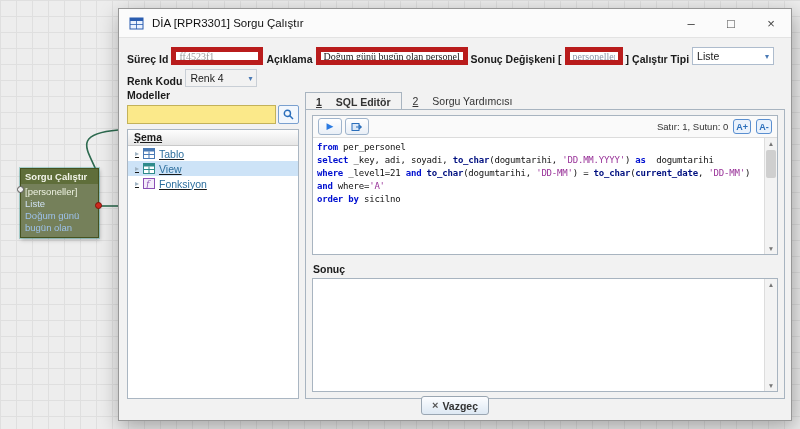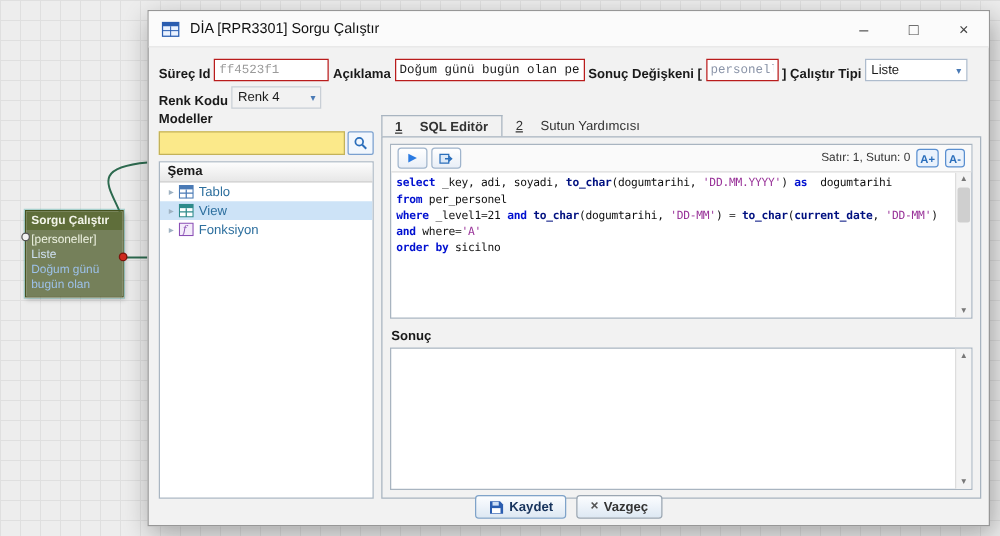--- a/index.html
+++ b/index.html
@@ -34,33 +34,33 @@
     font-size:11px; color:#1a1a1a;
   }
   .titlebar { height:29px; background:#fbfbfb; border-bottom:1px solid #e3e3e3; display:flex; align-items:center; padding-left:10px; }
   .titlebar .title { flex:1; margin-left:8px; font-size:11.5px; color:#111; }
   .winbtn { width:40px; height:28px; display:flex; align-items:center; justify-content:center; font-size:13px; color:#444; cursor:default; }
   
   .frm-row { position:absolute; left:8px; right:6px; display:flex; align-items:flex-end; gap:3px; height:19px; }
   .row1 { top:37px; }
   .row2 { top:59px; }
   .lbl { font-weight:bold; font-size:10.5px; white-space:nowrap; }
-  .txt { height:18px; border:1px solid #b91c1c; background:#fff; font-family:Liberation Mono, monospace; font-size:10px; padding:0 3px; color:#1a1a1a; }
+  .txt { height:18px; border:5px solid #b91c1c; background:#fff; font-family:Liberation Serif, serif; font-size:10px; padding:0 3px; color:#1a1a1a; }
   .txt.dim { color:#9a9a9a; }
   .txt.blueish { color:#8a94a8; }
   .combo { height:18px; border:1px solid #aebccd; background:#fff; display:flex; align-items:center; padding:0 2px 0 4px; font-size:10.5px; cursor:default; }
   .combo .caret { margin-left:auto; color:#4a7ab5; font-size:8px; padding:0 2px; }
   .combo.flat { background:transparent; border-color:#c9cfd6; }
   
   .left-panel { position:absolute; left:8px; top:80px; width:172px; height:310px; display:flex; flex-direction:column; }
   .models-title { font-weight:bold; font-size:10.5px; height:13px; margin-bottom:3px; }
   .search-row { display:flex; gap:2px; height:19px; margin-bottom:5px; }
   .search-input { flex:1; height:19px; border:1px solid #c3b25a; background:#fbe98a; font-size:10px; padding:0 4px; }
   .search-btn { width:21px; height:19px; border:1px solid #7aa0cf; background:#f2f7fd; border-radius:2px; display:flex; align-items:center; justify-content:center; cursor:pointer; }
-  .tree-box { flex:1; border:1px solid #aab6c2; background:#fff; overflow:hidden; }
+  .tree-box { flex:1; border:1px solid #aab6c2; background:#fff; overflow:hidden;text-decoration:underline; }
   .tree-header { height:16px; background:linear-gradient(#fdfdfd,#e7e7e7); border-bottom:1px solid #c9c9c9; font-weight:bold; font-size:10.5px; padding:1px 6px; }
   .tree-row { display:flex; align-items:center; height:15px; padding-left:4px; font-size:10.5px; color:#2d6f9e; cursor:default; }
   .tree-row.sel { background:#cde3f7; }
   .tree-row .tw { width:10px; color:#9fb2c2; font-size:8px; text-align:center; }
   .tree-row .ticon { width:13px; height:11px; margin:0 3px 0 1px; display:inline-flex; align-items:center; }
   
   .right-panel { position:absolute; left:186px; top:80px; right:6px; height:310px; }
   .tabs-row { display:flex; height:20px; align-items:flex-end; }
   .tab { padding:3px 10px 2px 10px; font-size:10.5px; color:#333; border:1px solid transparent; border-bottom:none; cursor:pointer; }
   .tab.active { background:#f2f2f2; border-color:#a8b4c0; position:relative; top:1px; font-weight:bold; }
@@ -206,21 +206,21 @@
               </span>
               <span>Fonksiyon</span>
             </div>
           </div>
       </div>
     </div>
 
     <div class="right-panel">
       <div class="tabs-row">
           <span class="tab active"><u>1</u><span class="tl">SQL Editör</span></span>
-          <span class="tab"><u>2</u><span class="tl">Sutun Yardımcısı</span></span>
+          <span class="tab"><u>2</u><span class="tl">Sorgu Yardımcısı</span></span>
         </div>
 
       <div class="tab-page">
 
         <div class="editor-box">
           <div class="ed-toolbar">
             <span class="tbtn">
                 <span class="play-glyph">▶</span>
               </span>
             <span class="tbtn">
@@ -230,22 +230,22 @@
                   <path d="M5 6 h5 M8 4 l2.2 2 -2.2 2" fill="none" stroke="#2a6ebb" stroke-width="1.2"></path>
                 </svg>
               </span>
             </span>
             <span class="ed-status">Satır: 1, Sutun: 0</span>
             <span class="font-btn">A+</span>
             <span class="font-btn">A-</span>
           </div>
           <div class="code-wrap">
             <div class="code-area">
+                <div class="code-line"><span class="tok-k">from</span><span class="tok-p"> per_personel</span></div>
                 <div class="code-line"><span class="tok-k">select</span><span class="tok-p"> _key, adi, soyadi, </span><span class="tok-f">to_char</span><span class="tok-p">(dogumtarihi, </span><span class="tok-s">'DD.MM.YYYY'</span><span class="tok-p">) </span><span class="tok-k">as</span><span class="tok-p">  dogumtarihi</span></div>
-                <div class="code-line"><span class="tok-k">from</span><span class="tok-p"> per_personel</span></div>
                 <div class="code-line"><span class="tok-k">where</span><span class="tok-p"> _level1=21 </span><span class="tok-k">and</span><span class="tok-p"> </span><span class="tok-f">to_char</span><span class="tok-p">(dogumtarihi, </span><span class="tok-s">'DD-MM'</span><span class="tok-p">) = </span><span class="tok-f">to_char</span><span class="tok-p">(</span><span class="tok-f">current_date</span><span class="tok-p">, </span><span class="tok-s">'DD-MM'</span><span class="tok-p">)</span></div>
                 <div class="code-line"><span class="tok-k">and</span><span class="tok-p"> where=</span><span class="tok-s">'A'</span></div>
                 <div class="code-line"><span class="tok-k">order by</span><span class="tok-p"> sicilno</span></div>
               </div>
             <div class="vscroll">
               <span class="arr up">▲</span>
               <span class="thumb"></span>
               <span class="arr dn">▼</span>
             </div>
           </div>
@@ -256,30 +256,20 @@
         <div class="result-box">
           <div class="vscroll">
             <span class="arr up">▲</span>
             <span class="arr dn">▼</span>
           </div>
         </div>
       </div>
     </div>
 
     <div class="footer">
-      <button class="btn">
-        <span style="display:inline-flex;">
-          <svg width="12" height="12" viewBox="0 0 12 12">
-            <path d="M1 1 h8 l2.5 2.5 V11 H1 Z" fill="#2a5db0"></path>
-            <rect x="3" y="1.5" width="5" height="3" fill="#cfe0f5"></rect>
-            <rect x="2.6" y="6.5" width="6.8" height="4" fill="#ffffff"></rect>
-          </svg>
-        </span>
-        <span>Kaydet</span>
-      </button>
       <button class="btn gray">
         <span class="x-glyph">×</span>
         <span>Vazgeç</span>
       </button>
     </div>
 
   </div>
 </div>
 
 </body></html>

